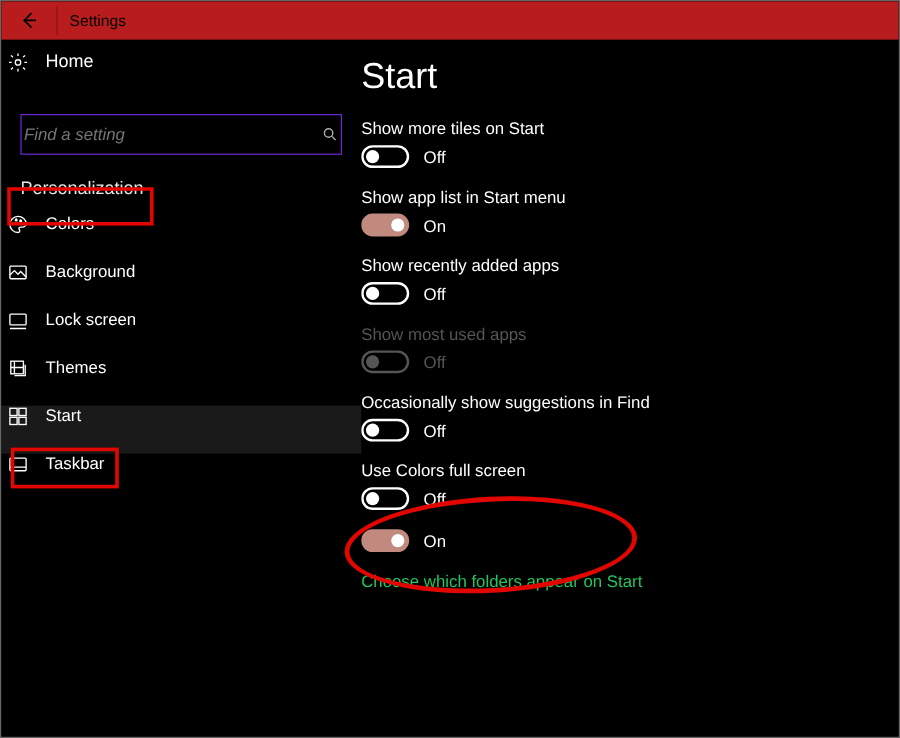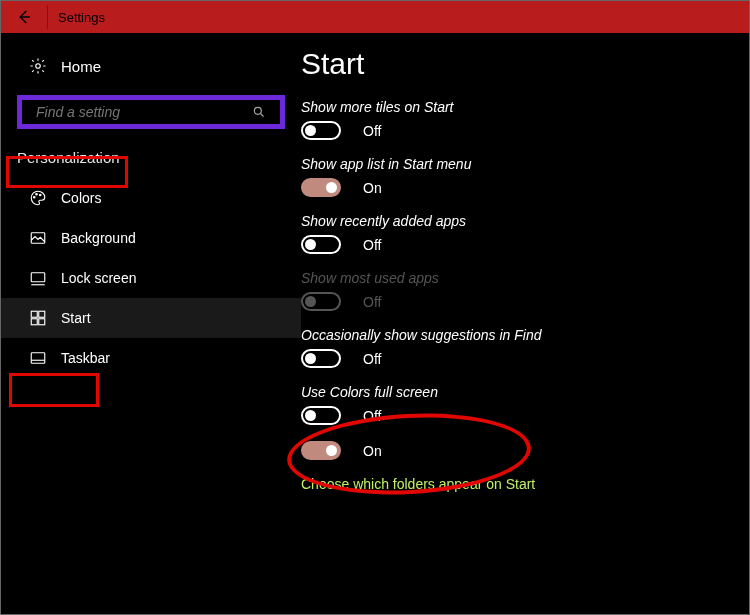--- a/index.html
+++ b/index.html
@@ -42,43 +42,43 @@
     padding: 10px 0 0 0;
   }
   .content {
     flex: 1;
     padding: 14px 20px 20px 0;
     overflow: hidden;
   }
   
   .home-row, .nav-item {
     display: flex;
-    align-items: center;
+    align-items: flex-start;
     height: 40px;
-    padding-left: 28px;
+    padding-left: 5px;
     font-size: 14px;
     cursor: pointer;
     gap: 14px;
   }
   .home-row { height: 46px; font-size: 15px; }
   .nav-item .ico, .home-row .ico {
     width: 18px; height: 18px;
     display: inline-flex; align-items: center; justify-content: center;
     flex-shrink: 0;
   }
   .nav-item.selected {
     background: rgba(255,255,255,0.10);
   }
   .search-box {
     margin: 6px 16px 14px 16px;
-    border: 5px solid #6d28d9;
+    border: 1px solid #6d28d9;
     height: 34px;
     display: flex;
     align-items: center;
-    padding: 0 14px;
+    padding: 0 2px;
     font-style: italic;
     justify-content: space-between;
   }
   .search-box input {
     background: transparent; border: none; outline: none;
     color: #aaa; font-style: italic; font-size: 14px;
     width: 100%;
   }
   .category-header {
     padding: 6px 16px;
@@ -91,31 +91,30 @@
     font-weight: 300;
     font-size: 30px;
     margin-bottom: 18px;
   }
   .setting {
     margin-bottom: 16px;
   }
   .setting-label {
     font-size: 14px;
     margin-bottom: 6px;
-    font-style: italic;
   }
   .setting.disabled .setting-label,
   .setting.disabled .toggle-state,
   .setting.disabled .toggle {
     color: #555;
   }
   .toggle-row {
     display: flex;
     align-items: center;
-    gap: 22px;
+    gap: 12px;
   }
   .toggle {
     width: 40px; height: 19px;
     border: 2px solid #fff;
     border-radius: 20px;
     position: relative;
     background: #000;
   }
   .toggle .knob {
     width: 11px; height: 11px;
@@ -133,21 +132,21 @@
     background: #fff;
   }
   .setting.disabled .toggle {
     border-color: #555;
   }
   .setting.disabled .toggle .knob {
     background: #555;
   }
   .toggle-state { font-size: 14px; }
   .link-row {
-    color: #bef264;
+    color: #22c55e;
     font-size: 14px;
     margin-top: 8px;
     cursor: pointer;
   }
   
   .highlight-box {
     position: absolute;
     border: 3px solid #e10600;
     pointer-events: none;
   }
@@ -226,20 +225,29 @@
     <div class="nav-item">
       <span class="ico">
         <svg width="18" height="18" viewBox="0 0 24 24" fill="none" stroke="#fff" stroke-width="1.5">
             <rect x="3" y="5" width="18" height="12" rx="1"></rect>
             <path d="M3 21h18"></path>
           </svg>
       </span>
       <span>Lock screen</span>
     </div>
 
+    <div class="nav-item">
+      <span class="ico">
+        <svg width="18" height="18" viewBox="0 0 24 24" fill="none" stroke="#fff" stroke-width="1.5">
+            <rect x="4" y="4" width="14" height="14"></rect>
+            <path d="M8 4v14M4 11h14M20 8v12H8"></path>
+          </svg>
+      </span>
+      <span>Themes</span>
+    </div>
 
     <div class="nav-item selected">
       <span class="ico">
         <svg width="18" height="18" viewBox="0 0 24 24" fill="none" stroke="#fff" stroke-width="1.5">
             <rect x="3" y="3" width="8" height="8"></rect>
             <rect x="13" y="3" width="8" height="8"></rect>
             <rect x="3" y="13" width="8" height="8"></rect>
             <rect x="13" y="13" width="8" height="8"></rect>
           </svg>
       </span>

